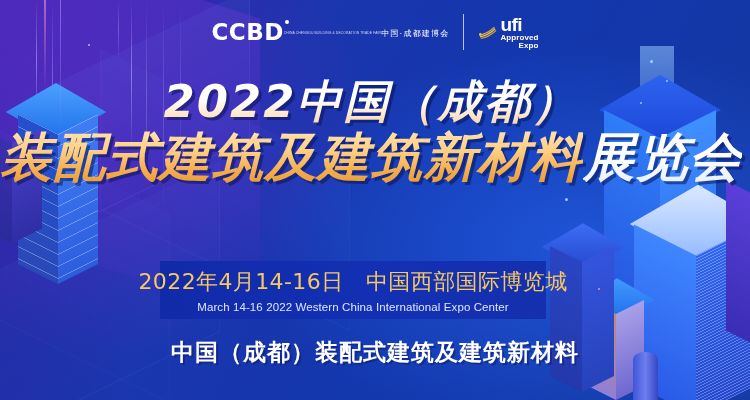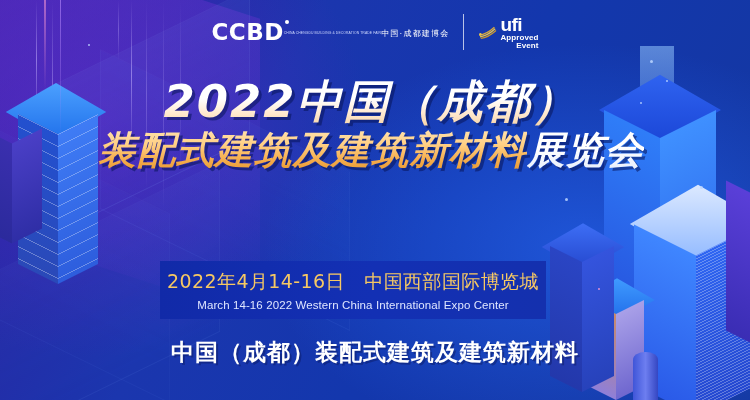--- a/index.html
+++ b/index.html
@@ -102,22 +102,22 @@
     font-size:45px; font-weight:bold; font-style:italic;
     letter-spacing:2px; line-height:1.08;
     background:linear-gradient(180deg,#ffffff 0%,#ffffff 42%,#ffe9cf 72%,#f6d3a6 100%);
     -webkit-background-clip:text; background-clip:text;
     color:transparent; -webkit-text-fill-color:transparent;
     filter:drop-shadow(3px 3px 0 rgba(8,20,90,.55));
     white-space:nowrap;
   }
 
   .line2{
-    font-family:Liberation Sans, sans-serif;
-    font-size:38px; font-weight:bold; font-style:italic;
+    font-family:Liberation Serif, serif;
+    font-size:52px; font-weight:bold; font-style:italic;
     letter-spacing:1px; line-height:1.12;
     white-space:nowrap; margin-top:2px;
   }
   .line2 .gold{
     background:linear-gradient(180deg,#ffe2ae 0%,#ffcf83 38%,#f5ae4e 72%,#e99a33 100%);
     -webkit-background-clip:text; background-clip:text;
     color:transparent; -webkit-text-fill-color:transparent;
     filter:drop-shadow(3px 3px 0 rgba(8,20,90,.55));
   }
   .line2 .white{
@@ -135,21 +135,21 @@
 
   
   .dateband{
     position:absolute; left:160px; top:261px;
     width:386px; height:58px;
     background:linear-gradient(90deg,#112aa8 0%,#1330b4 55%,#1430ae 100%);
     z-index:5;
     display:flex; flex-direction:column; align-items:center; justify-content:center;
   }
   .date-cn{
-    font-size:19px; color:#f6c863; letter-spacing:.4px;
+    font-size:22px; color:#f6c863; letter-spacing:.4px;
     font-family:"DejaVu Sans",sans-serif; white-space:nowrap;
   }
   .date-en{
     margin-top:4px;
     font-size:11.5px; color:#dfe6ff; letter-spacing:.1px;
     font-family:"Liberation Sans",sans-serif; white-space:nowrap;
   }
 
   
   .tagline{
@@ -263,21 +263,21 @@
     <div class="ufi">
       <svg class="ufi-mark" viewBox="0 0 24 20">
         <path d="M1 14 Q10 13 20 4" stroke="#d8a83c" stroke-width="1.6" fill="none"></path>
         <path d="M2 16 Q11 15 21 6" stroke="#e8c44f" stroke-width="1.6" fill="none"></path>
         <path d="M3 18 Q12 17 22 8" stroke="#c9972f" stroke-width="1.6" fill="none"></path>
         <circle cx="2.5" cy="13" r="1.6" fill="#e8c44f"></circle>
       </svg>
       <div class="ufi-txt">
         <span class="u">ufi</span>
         <span class="s">Approved</span>
-        <span class="s">Event</span>
+        <span class="s">Expo</span>
       </div>
     </div>
 
   </div>
 
   <div class="head">
     <div class="line1">2022中国（成都）</div>
     <div class="line2">
       <span class="gold">装配式建筑及建筑新材料</span><span class="white">展览会</span>
     </div>

